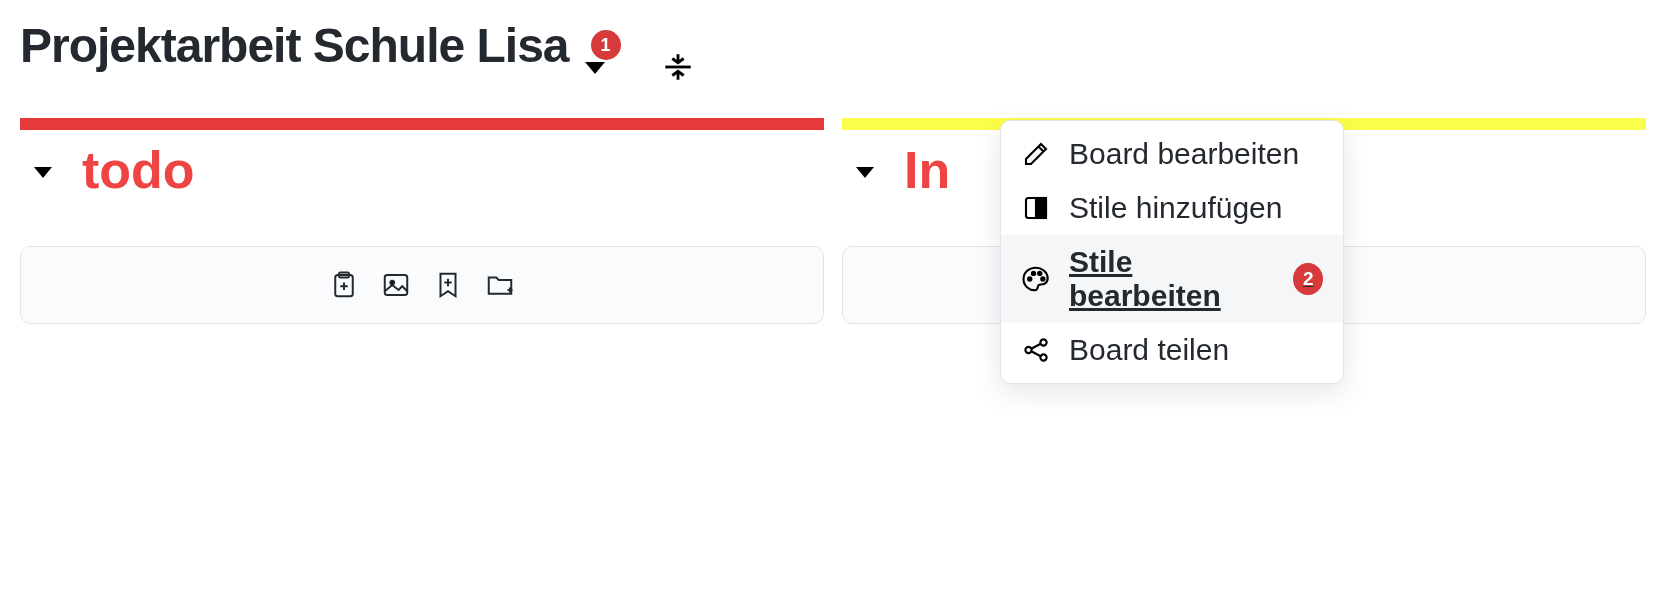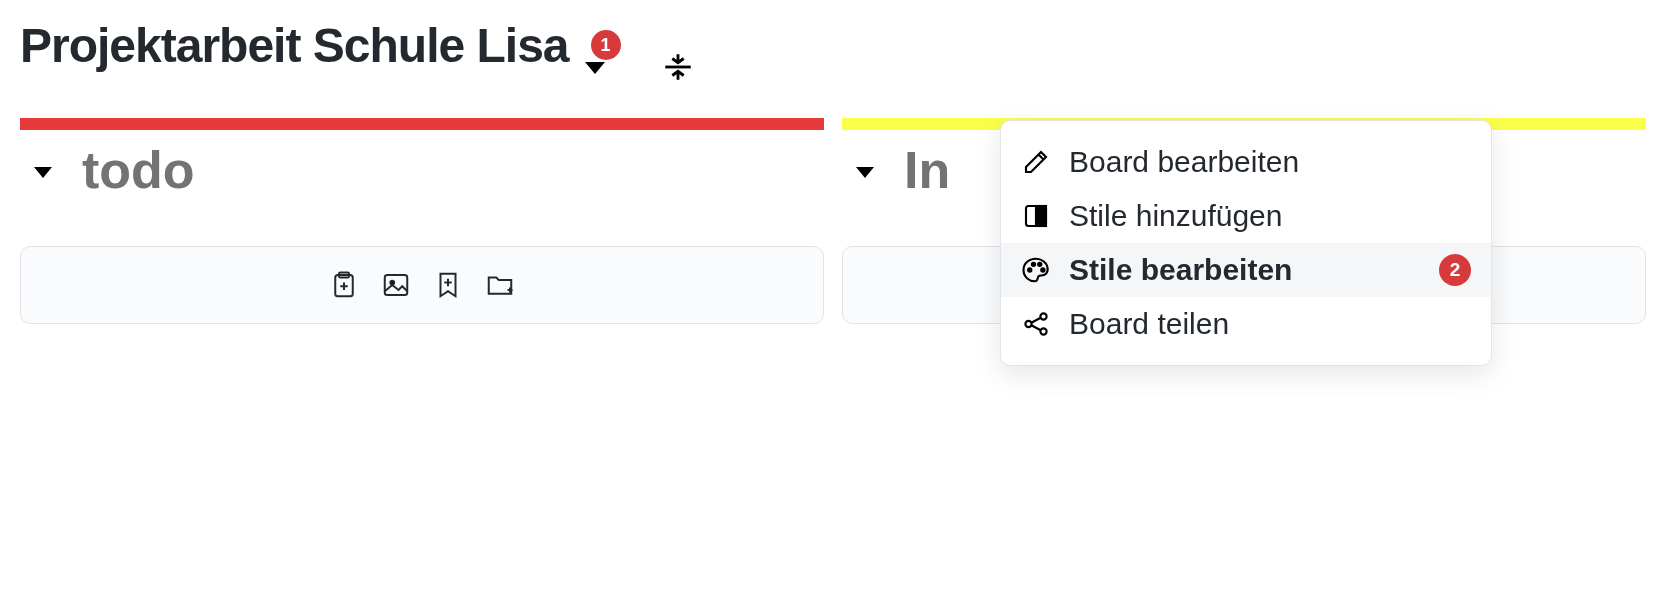--- a/index.html
+++ b/index.html
@@ -107,21 +107,21 @@
     width: 0;
     height: 0;
     border-left: 9px solid transparent;
     border-right: 9px solid transparent;
     border-top: 11px solid #000;
     margin-top: 4px;
   }
   .column-title {
     font-size: 52px;
     font-weight: 600;
-    color: #737373;
+    color: #ef4444;
   }
 
   .card-placeholder {
     margin-top: 36px;
     border: 1px solid #e1e4e8;
     border-radius: 10px;
     background: #fafbfc;
     height: 78px;
     display: flex;
     align-items: center;
@@ -134,41 +134,42 @@
     stroke: #24292f;
     fill: none;
     stroke-width: 1.6;
   }
 
   
   .dropdown-menu {
     position: absolute;
     top: 120px;
     left: 1000px;
-    width: 492px;
+    width: 344px;
     background: #ffffff;
     border: 1px solid #e1e4e8;
     border-radius: 10px;
     box-shadow: 0 8px 28px rgba(0, 0, 0, 0.1);
-    padding: 14px 0;
+    padding: 6px 0;
     z-index: 100;
   }
   .dropdown-item {
     display: flex;
     align-items: center;
     gap: 18px;
     padding: 10px 20px;
     font-size: 30px;
     color: #24292f;
     cursor: pointer;
     position: relative;
   }
   .dropdown-item.highlighted {
     background: #f4f6f8;
     font-weight: 600;
+    text-decoration: underline;
   }
   .dropdown-item svg {
     width: 30px;
     height: 30px;
     flex-shrink: 0;
     stroke: #000;
     fill: none;
     stroke-width: 1.7;
   }
   .dropdown-item .filled-circle { fill: #000; }

